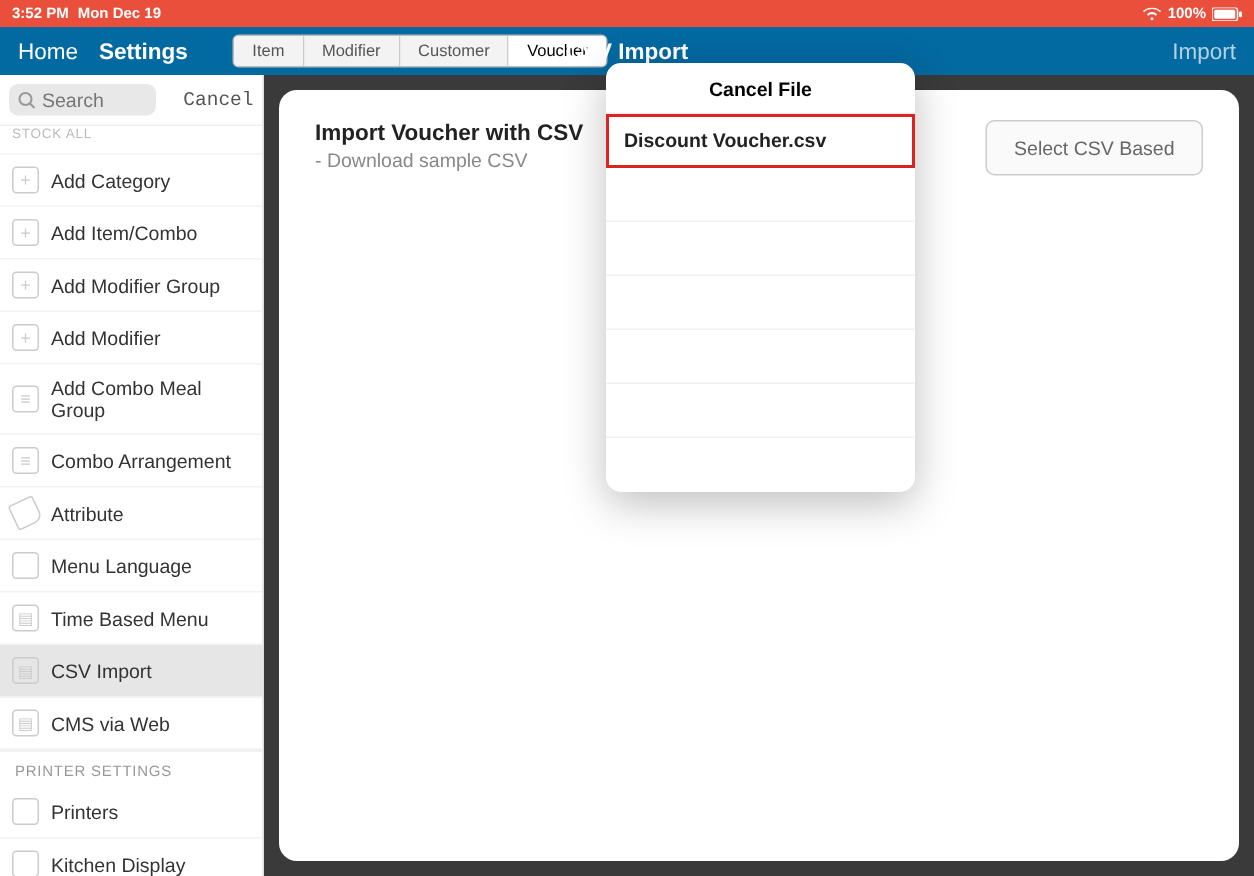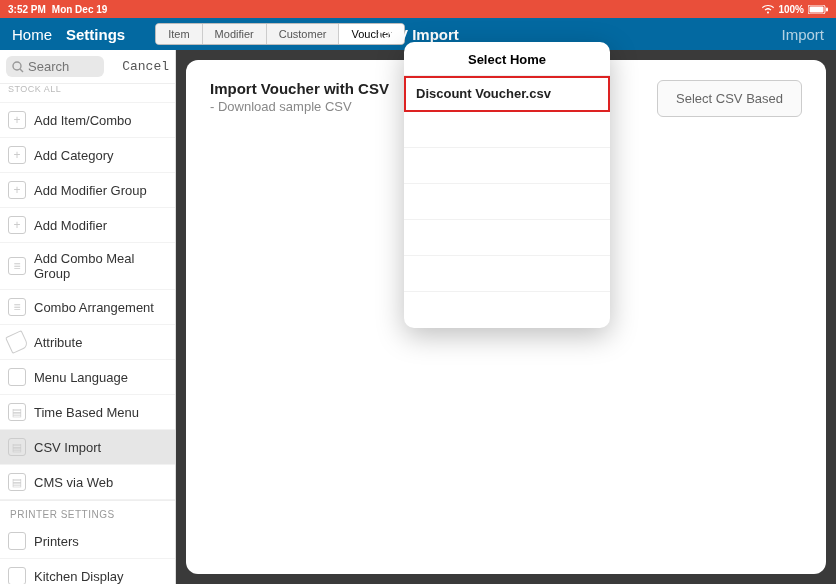--- a/index.html
+++ b/index.html
@@ -117,25 +117,25 @@
         <input placeholder="Search" style="">
       </div>
       <span class="cancel-btn">Cancel</span>
     </div>
 
     <div class="side-item truncated-top">
       <span>STOCK ALL</span>
     </div>
     <div class="side-item">
       <span class="side-icon plus"></span>
+      <span>Add Category</span>
+    </div>
+    <div class="side-item">
+      <span class="side-icon plus"></span>
       <span>Add Item/Combo</span>
-    </div>
-    <div class="side-item">
-      <span class="side-icon plus"></span>
-      <span>Add Category</span>
     </div>
     <div class="side-item">
       <span class="side-icon plus"></span>
       <span>Add Modifier Group</span>
     </div>
     <div class="side-item">
       <span class="side-icon plus"></span>
       <span>Add Modifier</span>
     </div>
     <div class="side-item">
@@ -183,21 +183,21 @@
   <div class="main">
     <div class="panel">
       <div class="import-heading">Import Voucher with CSV</div>
       <div class="import-sub">- Download sample CSV</div>
       <button class="select-btn">Select CSV Based</button>
     </div>
   </div>
 </div>
 
 <div class="popover">
-  <div class="popover-title">Select Home</div>
+  <div class="popover-title">Cancel File</div>
   <div class="popover-row highlight">Discount Voucher.csv</div>
   <div class="popover-row empty"></div>
   <div class="popover-row empty"></div>
   <div class="popover-row empty"></div>
   <div class="popover-row empty"></div>
   <div class="popover-row empty"></div>
   <div class="popover-row empty"></div>
 </div>
 
 </body></html>

